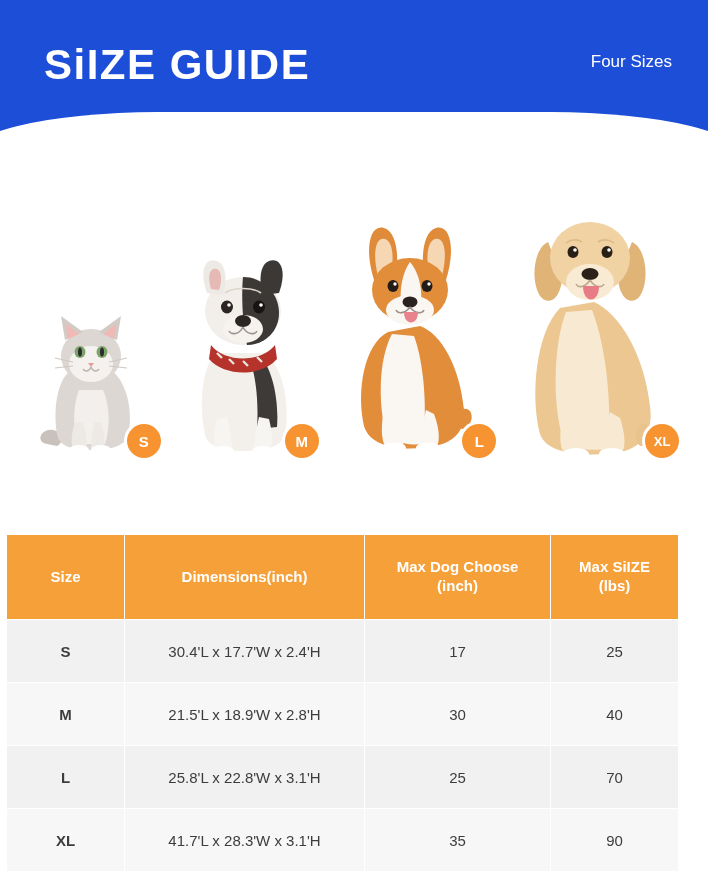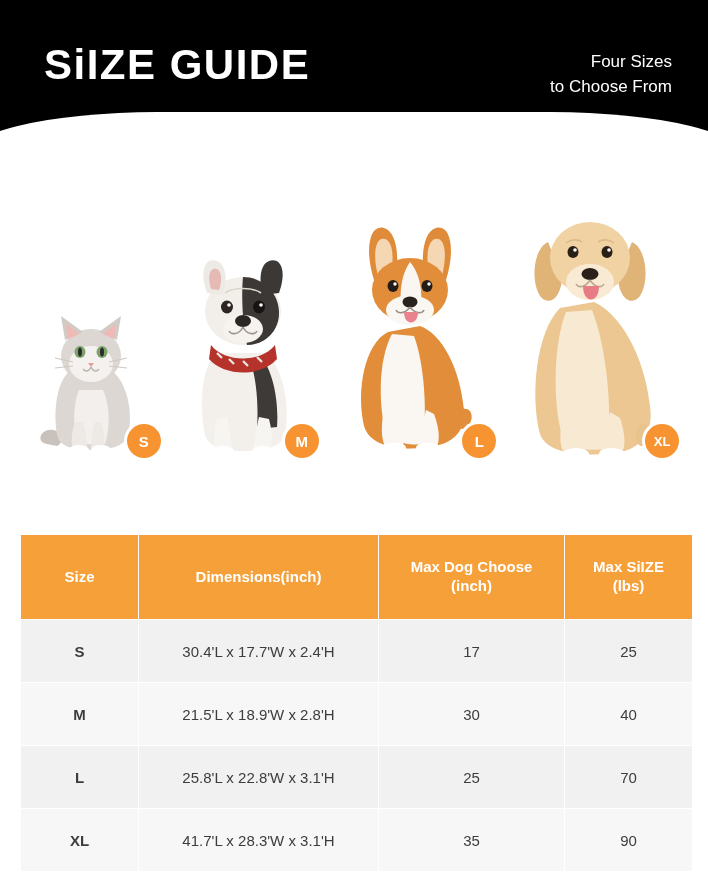--- a/index.html
+++ b/index.html
@@ -19,21 +19,21 @@
     width: 708px;
     height: 879px;
     background: #ffffff;
   }
 
   
   .header {
     position: relative;
     width: 708px;
     height: 152px;
-    background: #000000;
+    background: #1d4ed8;
     border-bottom-left-radius: 0;
     border-bottom-right-radius: 0;
     overflow: hidden;
   }
   .header::after {
     content: "";
     position: absolute;
     left: -40px;
     right: -40px;
     bottom: -56px;
@@ -50,21 +50,21 @@
     padding: 44px 36px 0 44px;
   }
   .title {
     font-size: 42px;
     line-height: 1;
     font-weight: bold;
     color: #ffffff;
     letter-spacing: 1.5px;
   }
   .subtitle {
-    text-align: right;
+    text-align: left;
     color: #ffffff;
     font-size: 17px;
     line-height: 1.45;
     padding-top: 6px;
     font-weight: normal;
   }
 
   
   .animals {
     position: relative;
@@ -98,21 +98,21 @@
     z-index: 5;
     box-shadow: 0 0 0 3px #ffffff;
   }
   .badge.xl { font-size: 13px; }
 
   svg.pet { display: block; }
 
   
   .table-wrap {
     position: absolute;
-    left: 20px;
+    left: 6px;
     top: 534px;
     width: 672px;
   }
   table.size-table {
     border-collapse: collapse;
     width: 672px;
     table-layout: fixed;
   }
   table.size-table th {
     background: #F6A03A;
@@ -149,21 +149,20 @@
 </head>
 <body>
 
 <div class="page">
 
   <div class="header">
     <div class="header-inner">
       <div class="title">SiIZE GUIDE</div>
       <div class="subtitle">
         <div>Four Sizes</div>
-        <div>to Choose From</div>
       </div>
     </div>
   </div>
 
   <div class="animals">
 
     <div class="animal">
       <svg class="pet" width="120" height="170" viewBox="0 0 120 170">
 
         <path d="M12 150 C0 148 6 134 18 136 C28 138 30 148 22 152 Z" fill="#C9C2BC"></path>

